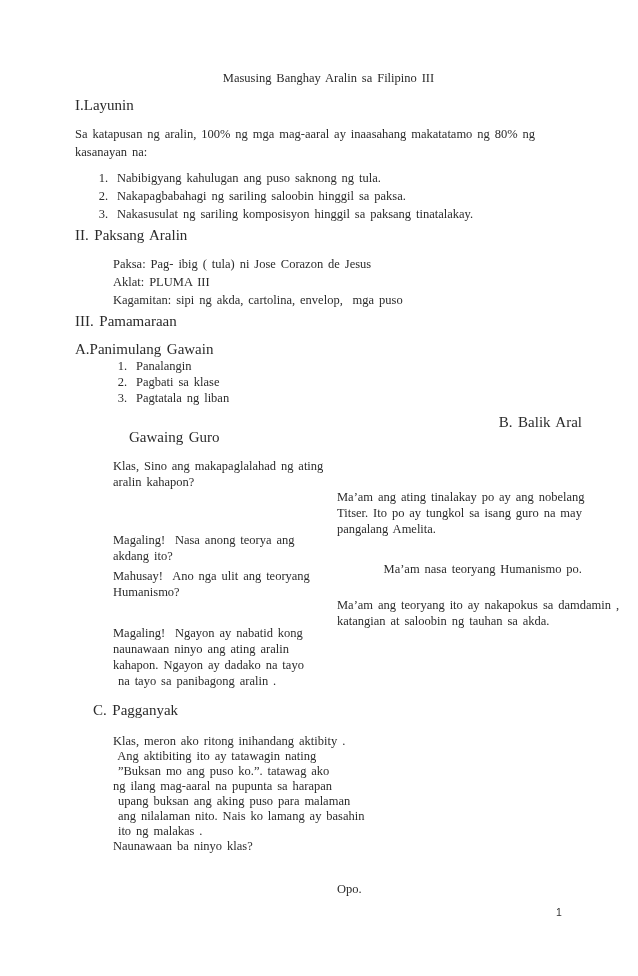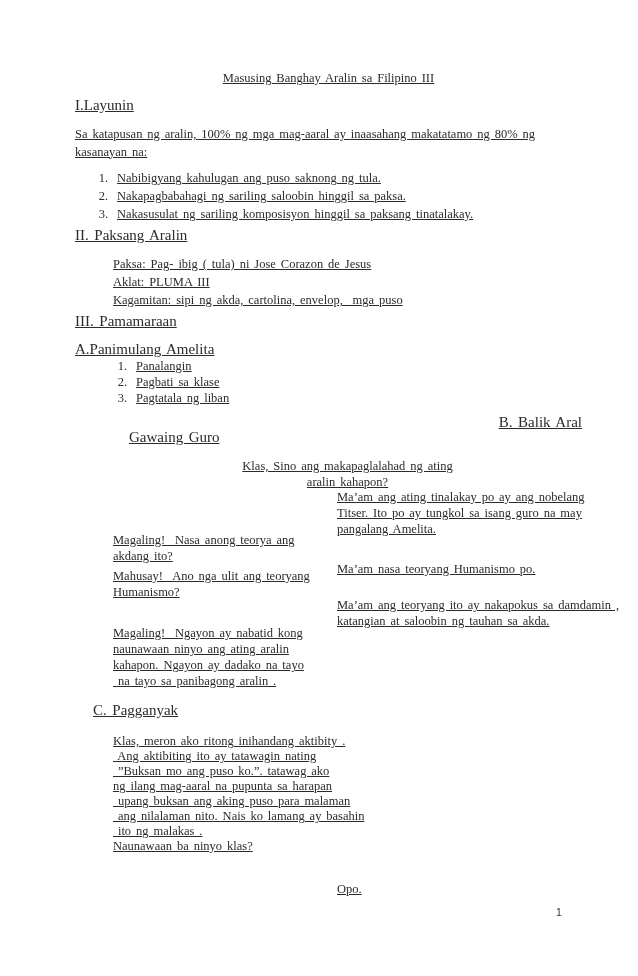--- a/index.html
+++ b/index.html
@@ -8,21 +8,20 @@
     position: relative;
     width: 638px;
     height: 976px;
     background: #ffffff;
     box-sizing: border-box;
     font-family: "Liberation Serif", "DejaVu Serif", serif;
     font-size: 12.5px;
     color: #2b2b2b;
     word-spacing: 1.8px;
     overflow: hidden;
-    text-decoration: underline;
   }
   .content { padding: 70px 56px 0 75px; }
   .doc-title {
     text-align: center;
     line-height: 16px;
     white-space: pre;
   }
   .heading {
     line-height: 16px;
     font-weight: normal;
@@ -57,24 +56,24 @@
   ol.initial-list {
     margin: 1px 0 0 0;
     padding-left: 57px;
     line-height: 16px;
   }
   ol.initial-list li { padding-left: 4px; }
 
   .dlg { line-height: 16px; white-space: pre; }
   .dlg.teacher { margin-left: 38px; }
   .dlg.student { margin-left: 262px; }
-  .d0 { margin-top: 13px; text-align: center; }
+  .d0 { margin-top: 13px; }
   .d1 { margin-top: -1px; }
   .d2 { margin-top: -5px; }
-  .d3 { margin-top: -3px; }
+  .d3 { margin-top: -3px; text-align: right; }
   .d4 { margin-top: -9px; }
   .d5 { margin-top: -3px; }
   .d6 { margin-top: -4px; }
 
   .activity-text {
     margin-top: 16px;
     margin-left: 38px;
     line-height: 15px;
     white-space: pre;
   }
@@ -114,21 +113,21 @@
     <div class="heading h-paksa">II. Paksang Aralin</div>
 
     <div class="paksa-details">
       <div class="pre">Paksa: Pag- ibig ( tula) ni Jose Corazon de Jesus</div>
       <div class="pre">Aklat: PLUMA III</div>
       <div class="pre">Kagamitan: sipi ng akda, cartolina, envelop,  mga puso</div>
     </div>
 
     <div class="heading h-pamamaraan">III. Pamamaraan</div>
 
-    <div class="heading h-panimulang">A.Panimulang Amelita</div>
+    <div class="heading h-panimulang">A.Panimulang Gawain</div>
 
     <ol class="initial-list">
       <li>Panalangin</li>
       <li>Pagbati sa klase</li>
       <li>Pagtatala ng liban</li>
     </ol>
 
     <div class="heading h-balikaral">B. Balik Aral</div>
 
     <div class="heading h-gawainguro">Gawaing Guro</div>

